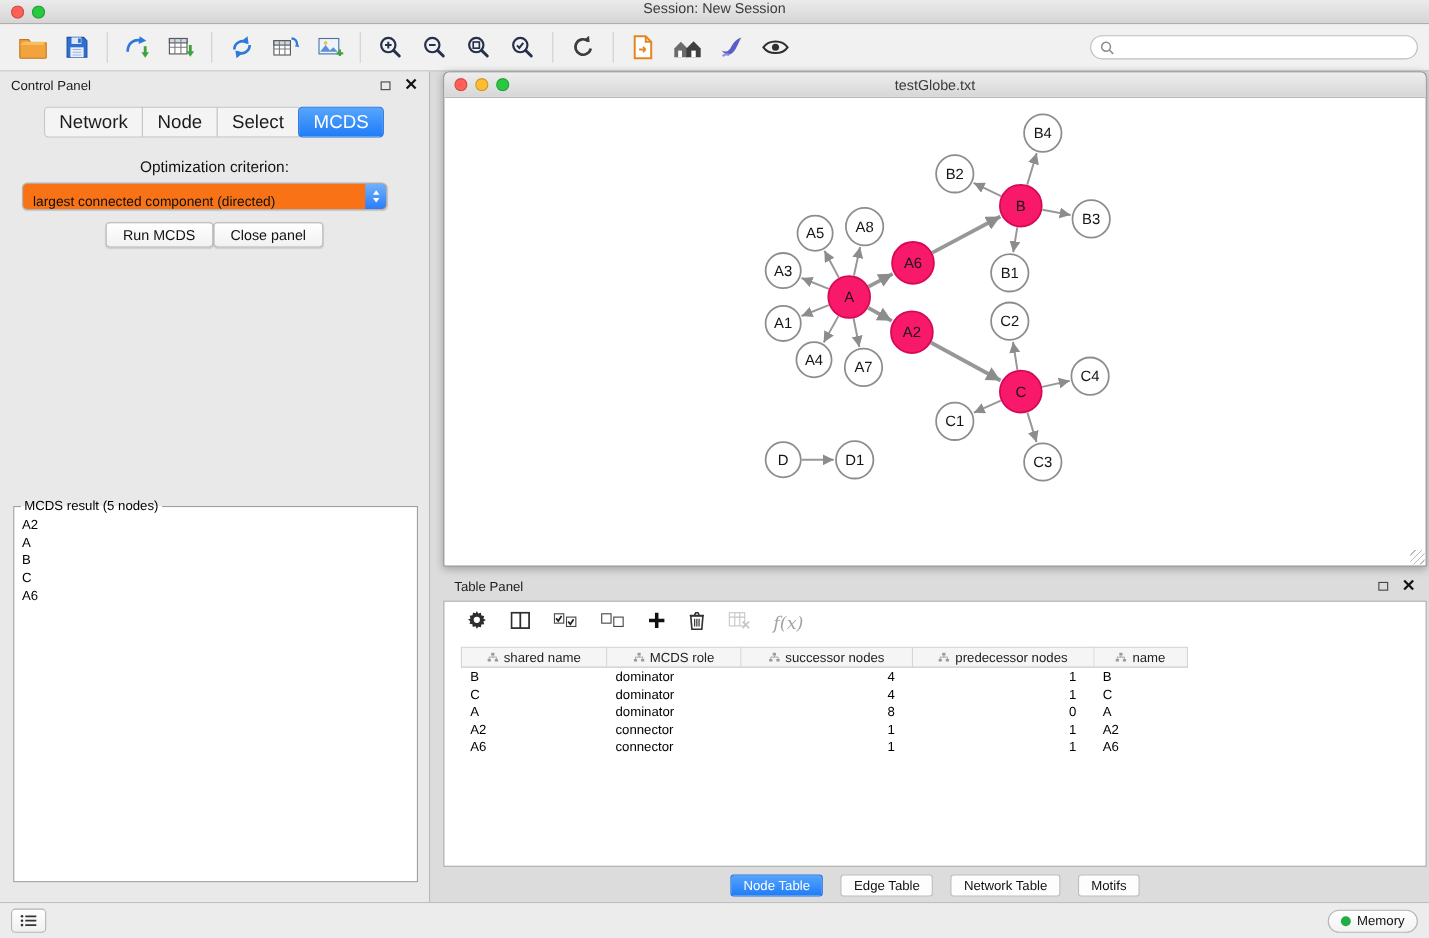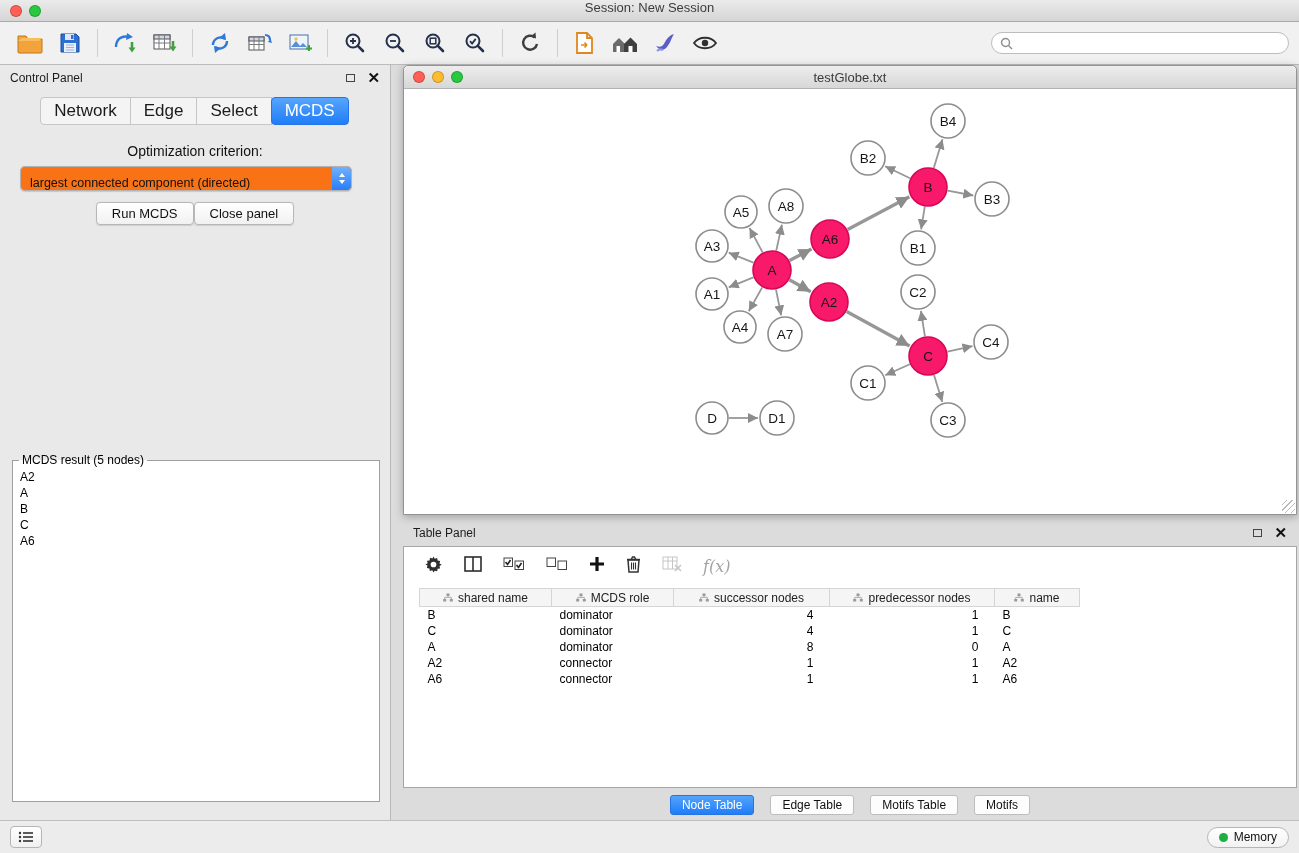--- a/index.html
+++ b/index.html
@@ -262,21 +262,21 @@
 
   <div class="control-panel">
     <div class="panel-head">
       <span>Control Panel</span>
       <span class="spacer"></span>
       <span class="float-box"></span>
       <span class="close-x">✕</span>
     </div>
     <div class="ctabs">
         <div class="ctab">Network</div>
-        <div class="ctab">Edge</div>
+        <div class="ctab">Node</div>
         <div class="ctab">Select</div>
         <div class="ctab active">MCDS</div>
       </div>
     <div class="opt-label">Optimization criterion:</div>
     <div class="dropdown">
       <span>largest connected component (directed)</span>
       <span class="stepper">
           <span class="arr-up"></span>
           <span class="arr-down"></span>
         </span>
@@ -538,21 +538,21 @@
               <td class="num">1</td>
               <td class="num">1</td>
               <td>A6</td>
             </tr>
           </tbody>
       </table>
     </div>
     <div class="tp-tabs">
         <div class="btab active">Node Table</div>
         <div class="btab">Edge Table</div>
-        <div class="btab">Motifs Table</div>
+        <div class="btab">Network Table</div>
         <div class="btab">Motifs</div>
       </div>
   </div>
 
   <div class="statusbar">
     <div class="sb-left-btn">
       <svg width="16" height="12" viewBox="0 0 16 12">
           <circle cx="2" cy="2" r="1.2" fill="#333"></circle>
           <path d="M5 2h10" stroke="#333" stroke-width="1.6"></path>
           <circle cx="2" cy="6" r="1.2" fill="#333"></circle>

